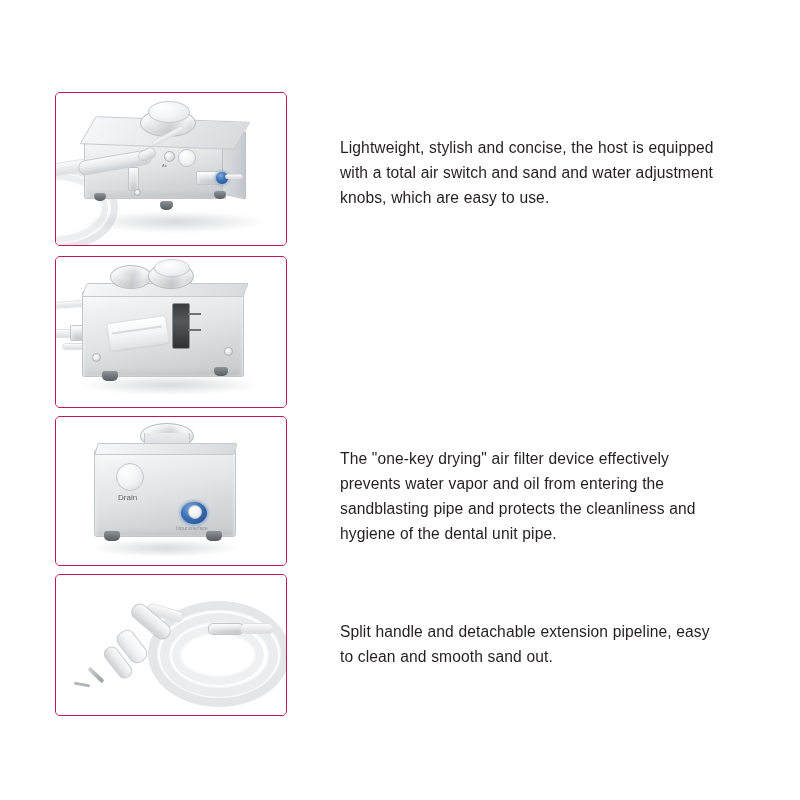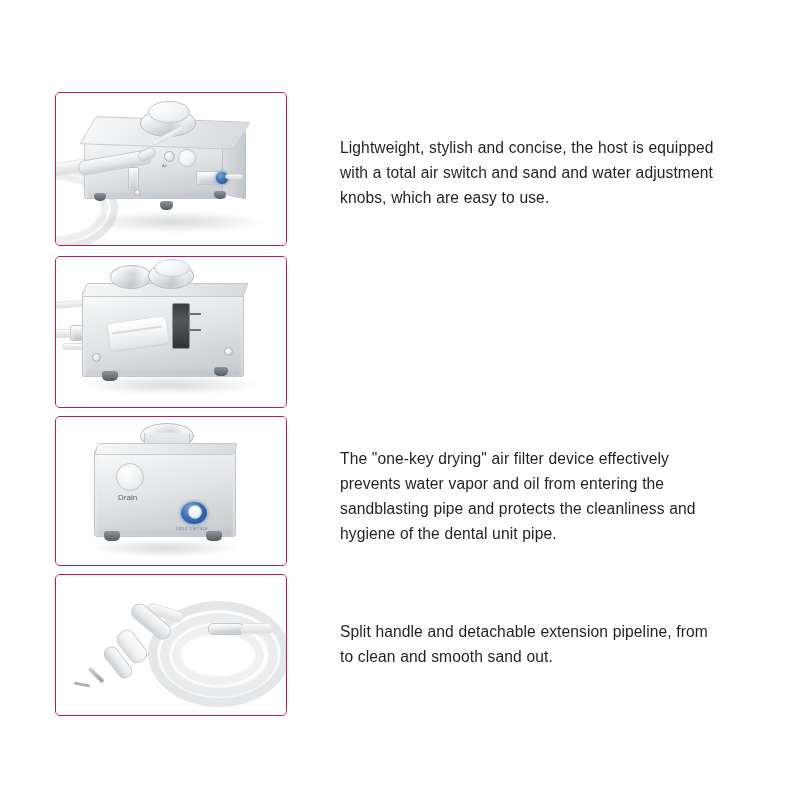--- a/index.html
+++ b/index.html
@@ -250,15 +250,15 @@
 
       <div class="tube" style="left:90px;top:32px;width:36px;height:10px;transform:rotate(16deg);"></div>
 
       <div class="handpiece" style="left:72px;top:38px;width:44px;height:15px;border-radius:8px;transform:rotate(40deg);"></div>
       <div class="handpiece" style="left:58px;top:62px;width:34px;height:17px;border-radius:8px;transform:rotate(52deg);background:linear-gradient(180deg,#ffffff 0%,#f0f1f2 60%,#d9dcdf 100%);"></div>
       <div class="handpiece" style="left:44px;top:80px;width:34px;height:13px;border-radius:7px;transform:rotate(52deg);"></div>
       <div style="position:absolute;left:30px;top:98px;width:20px;height:4px;border-radius:3px;background:linear-gradient(90deg,#cfd3d6,#9ba0a4);transform:rotate(44deg);"></div>
       <div style="position:absolute;left:18px;top:108px;width:16px;height:3px;border-radius:3px;background:#aeb3b7;transform:rotate(10deg);"></div>
     </div>
   </div>
-  <div class="feature-text" style="top:615px;">Split handle and detachable extension pipeline, from to clean and smooth sand out.</div>
+  <div class="feature-text" style="top:615px;">Split handle and detachable extension pipeline, easy to clean and smooth sand out.</div>
 
 </div>
 
 </body></html>

